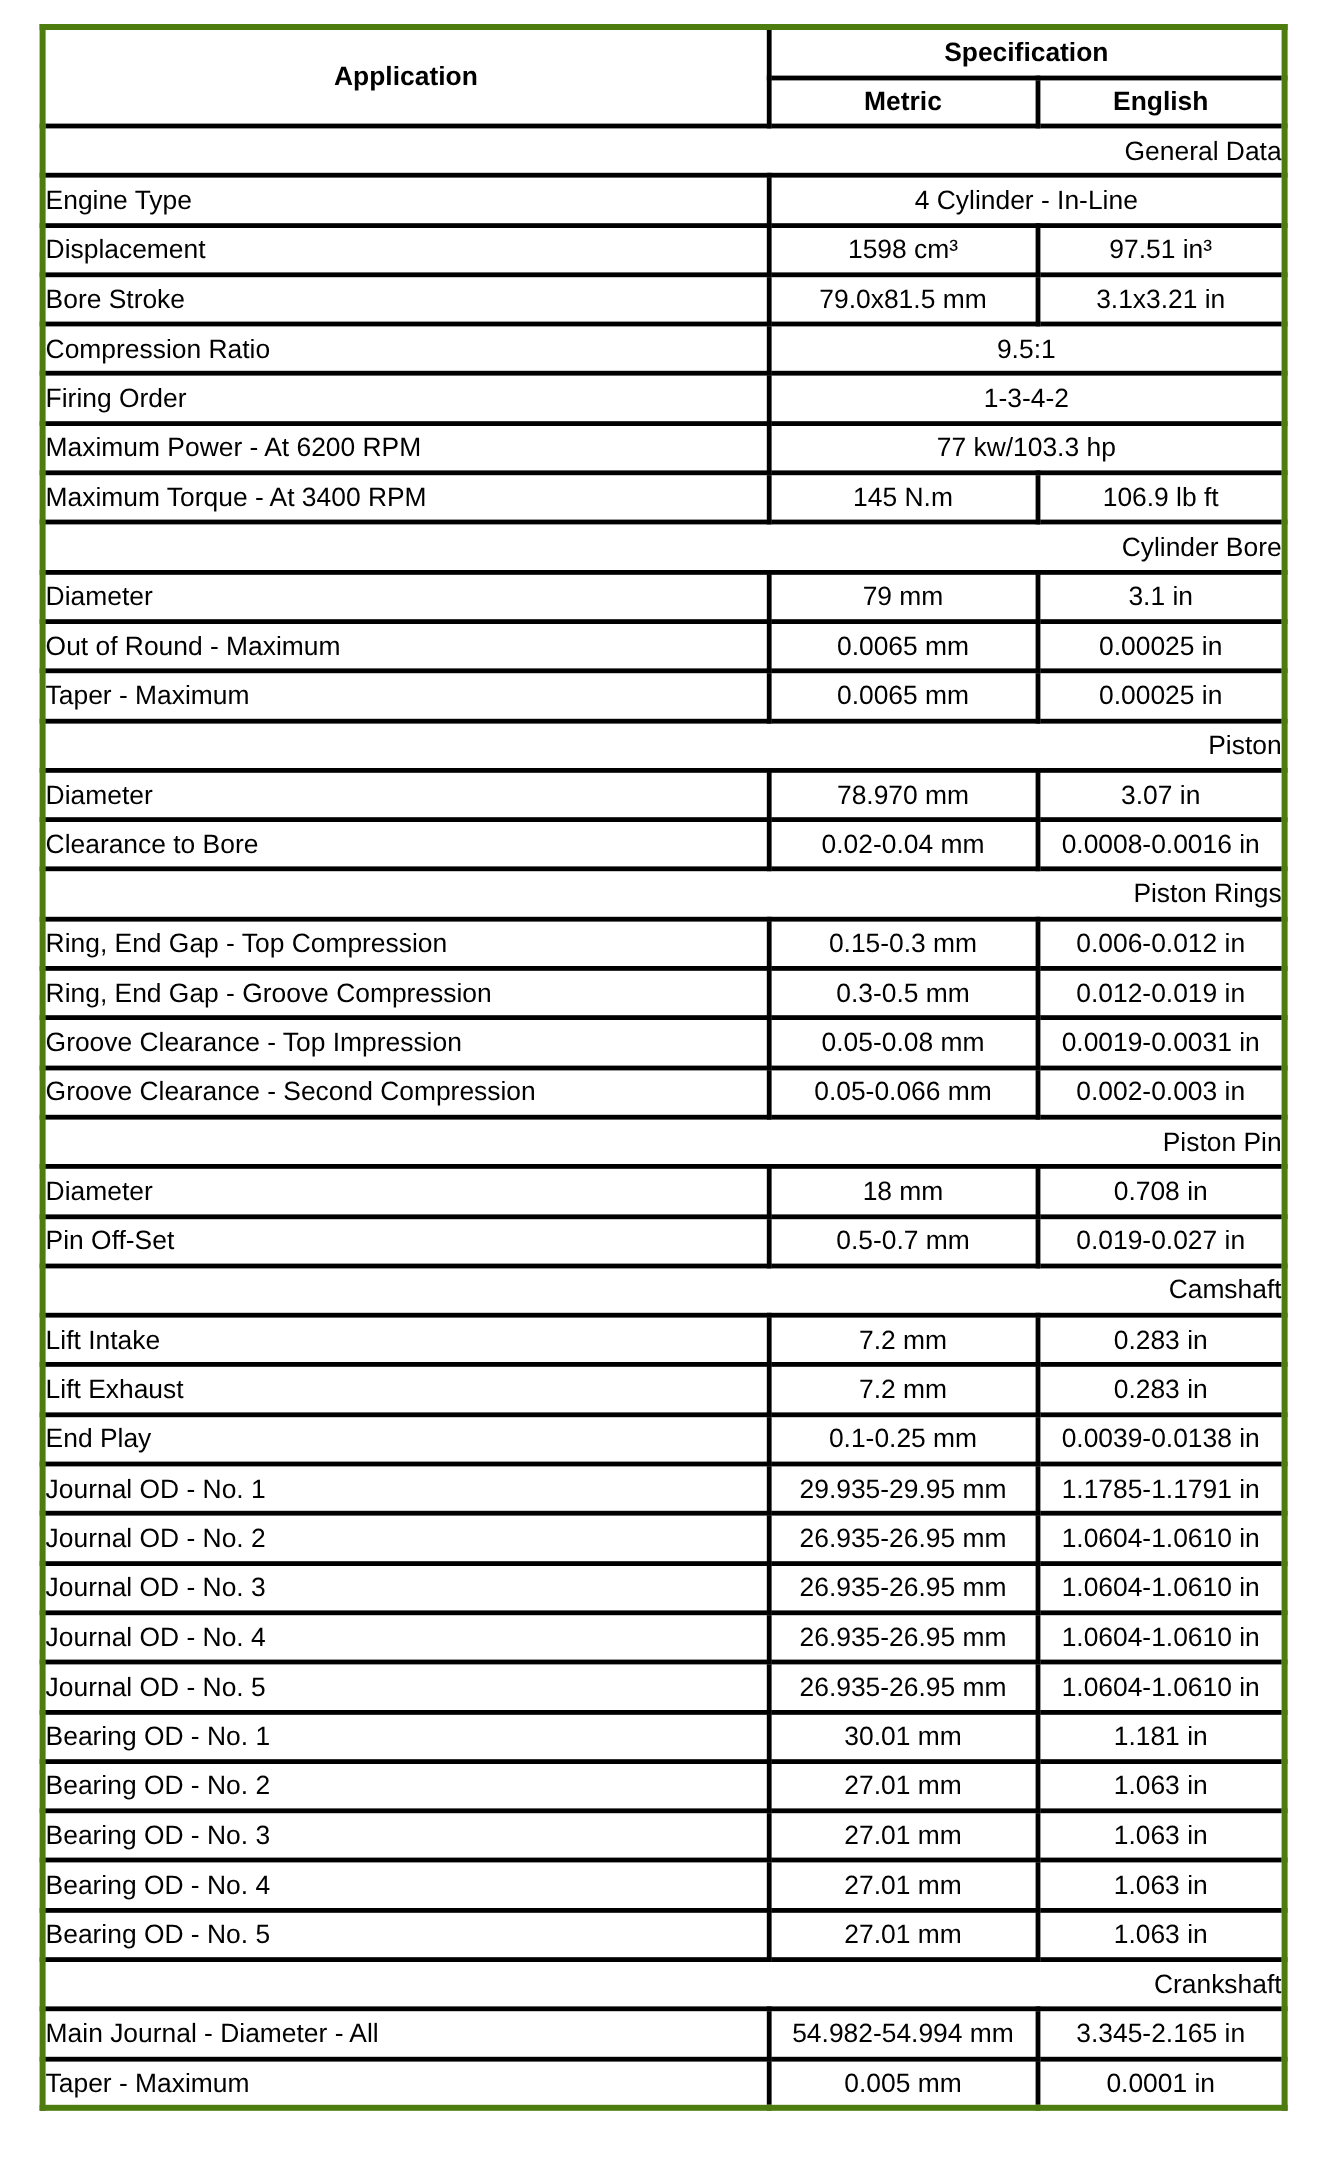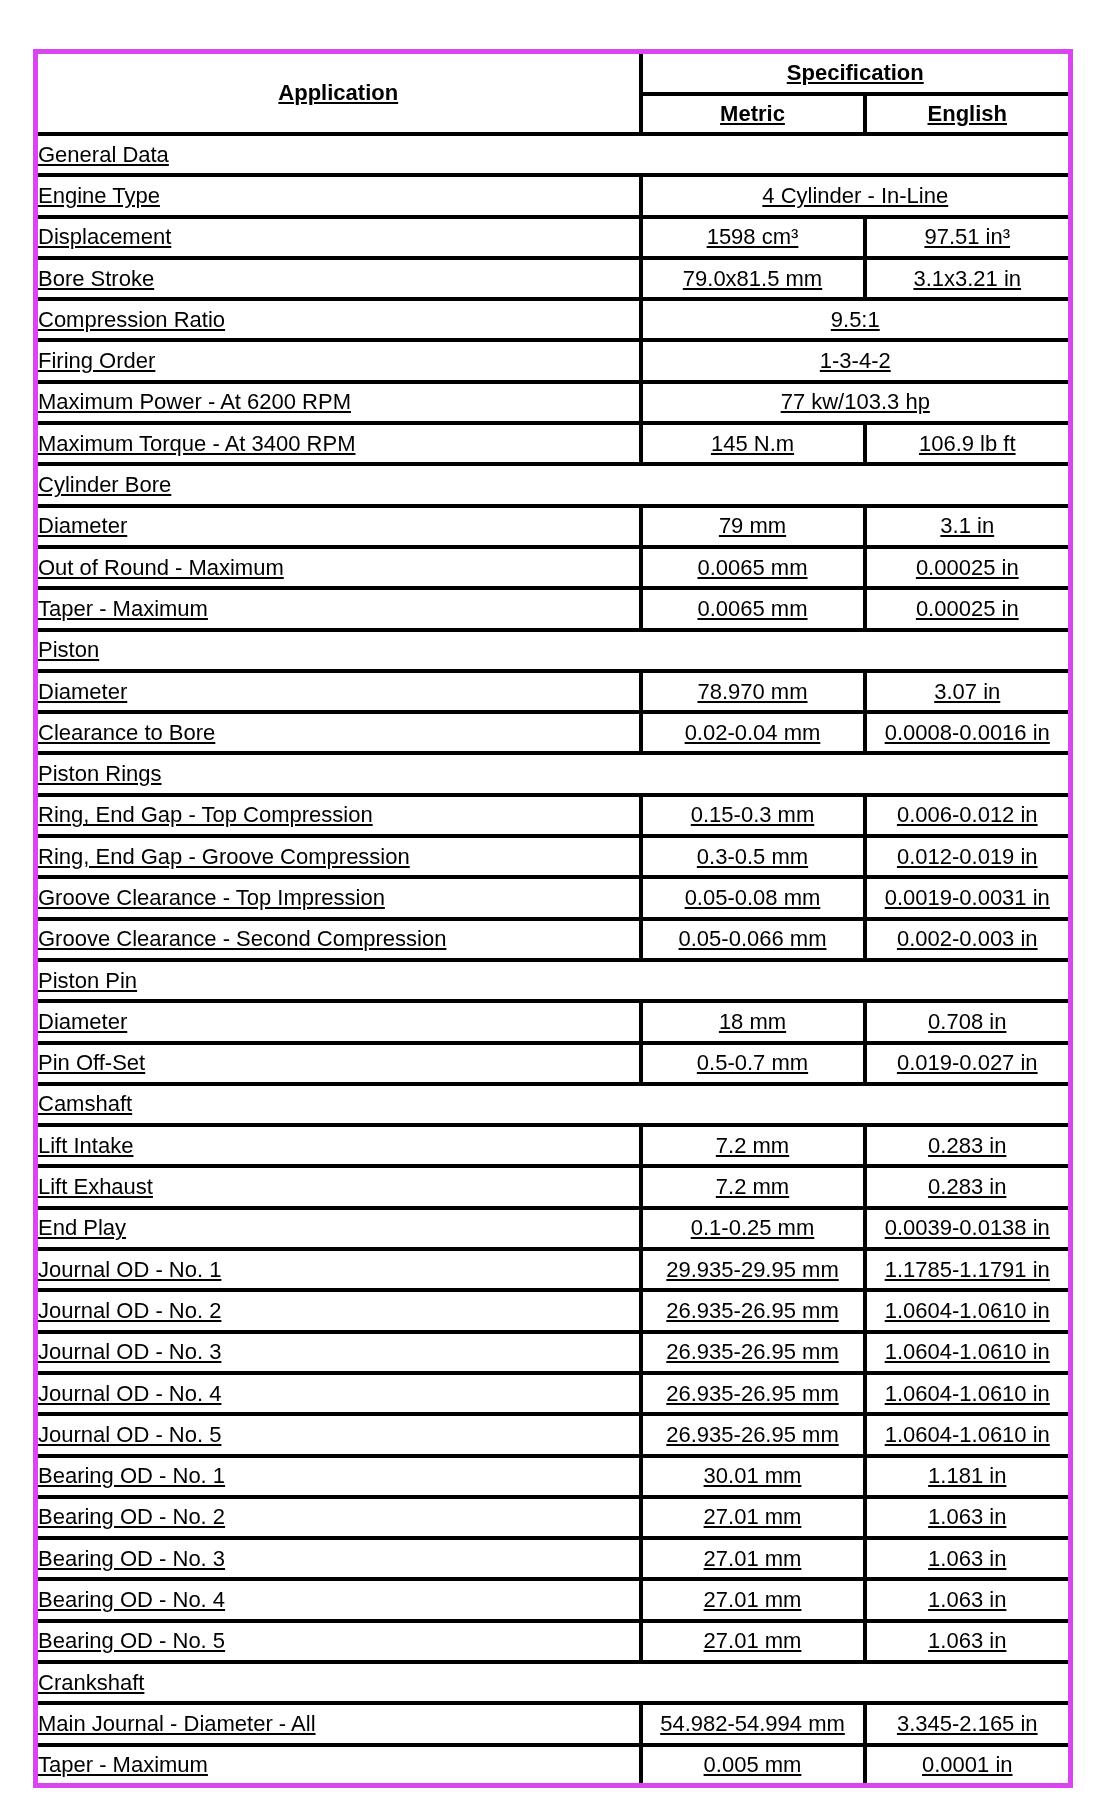--- a/index.html
+++ b/index.html
@@ -1,37 +1,36 @@
 <!DOCTYPE html>
 <html><head>
 <meta charset="utf-8">
 <style>
   html, body { margin: 0; padding: 0; background: #ffffff; }
   body { width: 1120px; height: 1798px; position: relative; overflow: hidden;
          font-family: "Liberation Sans", sans-serif; color: #000; }
   #spec-table {
-    position: absolute; left: 33px; top: 49px; width: 1035px;
+    position: absolute; left: 33px; top: 20px; width: 1035px;
     border-collapse: collapse; table-layout: fixed;
-    border: 5px solid #d946ef;
-    text-decoration: underline;
+    border: 5px solid #4d7c0f;
   }
   #spec-table col.c-app { width: 605px; }
   #spec-table col.c-met { width: 224px; }
   #spec-table col.c-eng { width: 206px; }
   #spec-table th, #spec-table td {
     border: 4px solid #000; padding: 0; font-size: 22px; line-height: 1;
     white-space: nowrap; overflow: hidden;
   }
   #spec-table th { font-weight: bold; text-align: center; }
   tr.h1 th { height: 38px; }
   tr.h2 th { height: 36px; margin-left: 36px; }
   th.app-head { font-size: 22px; }
   th.spec-head { border-bottom: 3px double #000; }
   td { height: 33px; }
-  td.section { text-align: left; padding-left: 4px; }
+  td.section { text-align: right; padding-left: 4px; }
   td.label { text-align: left; padding-left: 104px; }
   td.val { text-align: center; }
   #spec-table tbody tr { height: 41.3px; }
 </style>
 </head>
 <body>
 
 <table id="spec-table">
   <colgroup>
       <col class="c-app">

